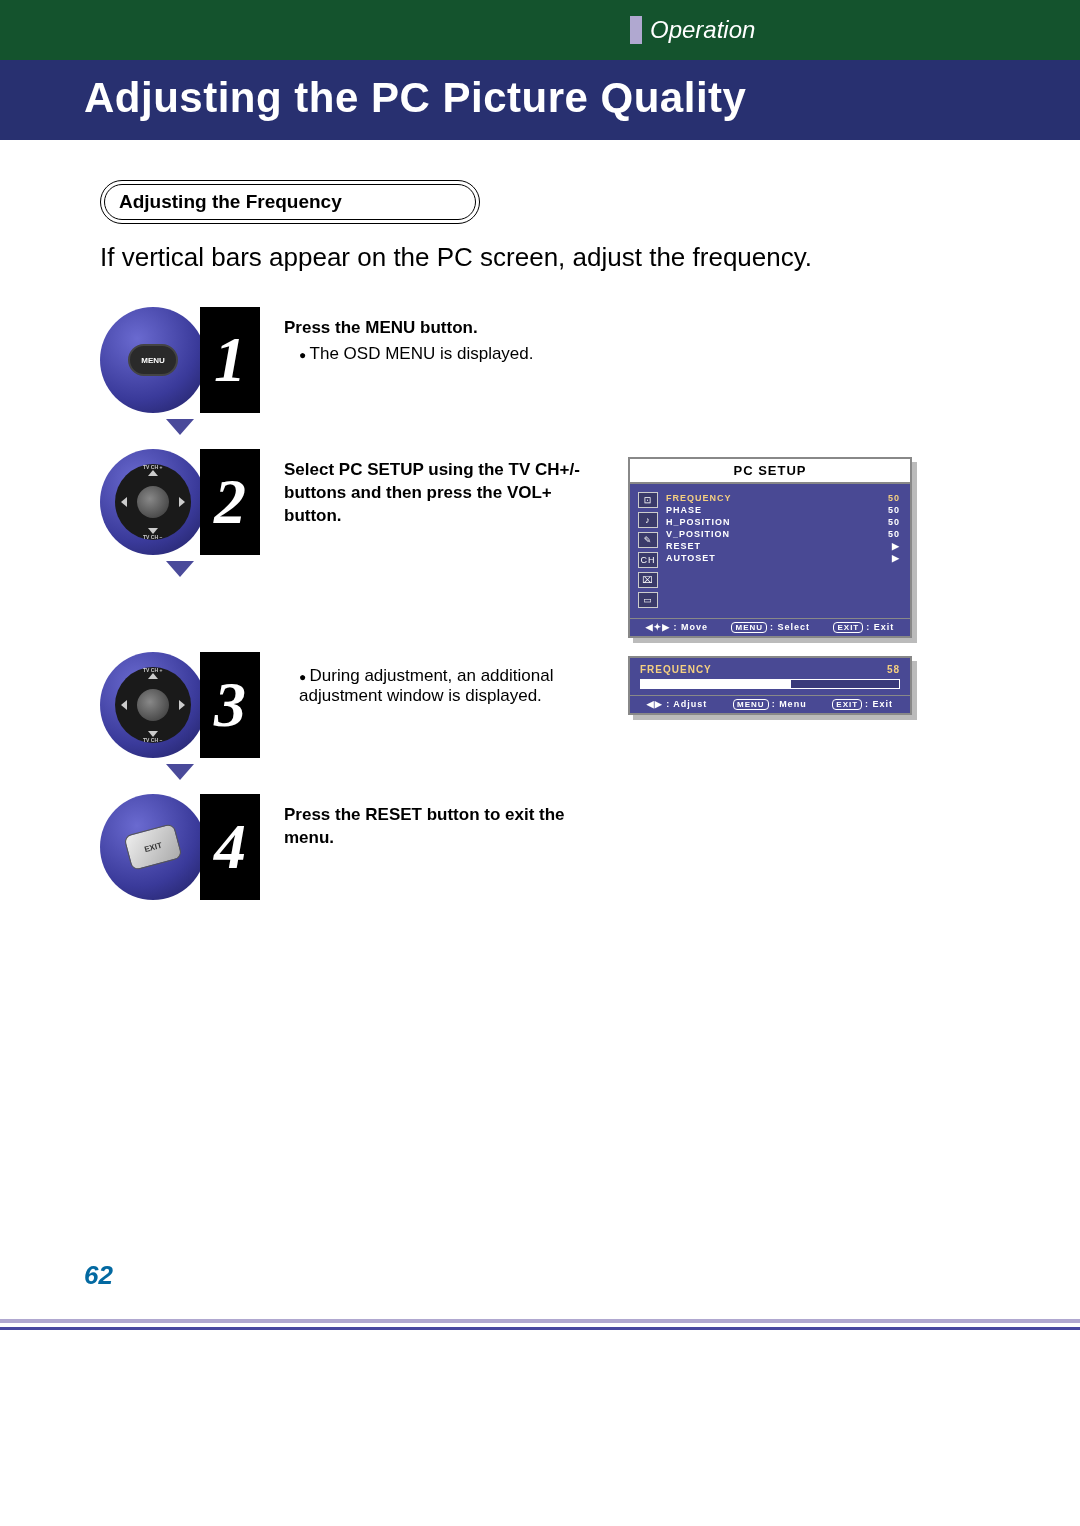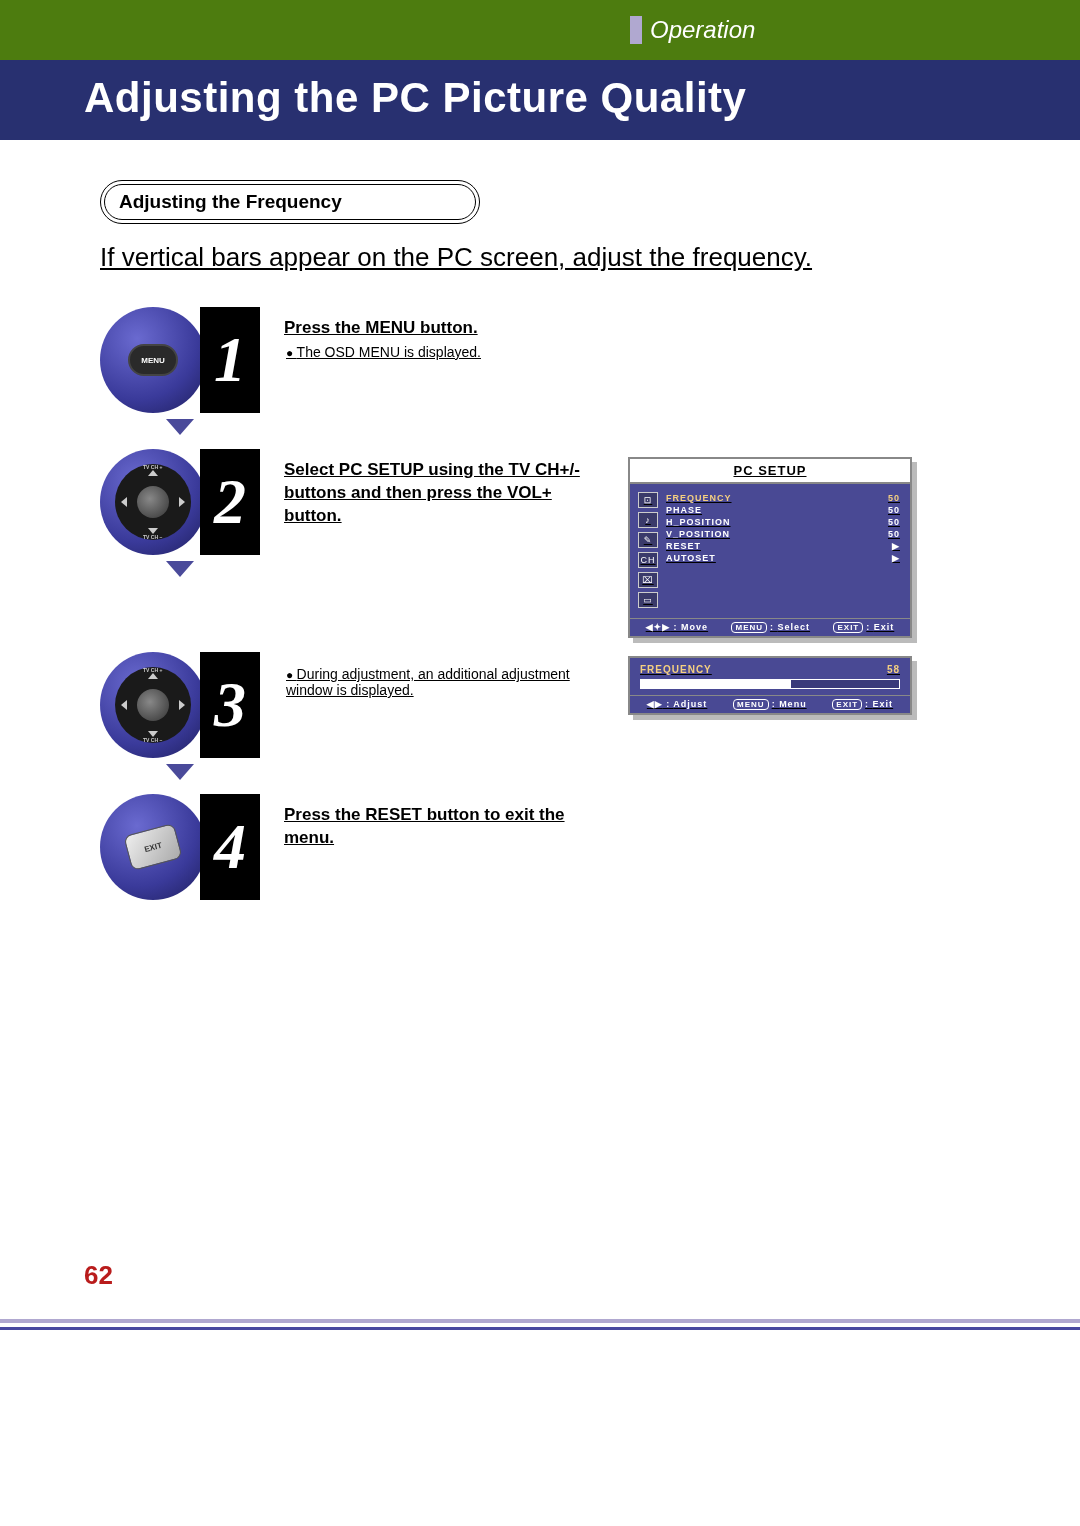--- a/index.html
+++ b/index.html
@@ -1,22 +1,22 @@
 <!DOCTYPE html>
 <html><head>
 <meta charset="utf-8">
 <style>
   * { margin:0; padding:0; box-sizing:border-box; }
   body { font-family: Arial, Helvetica, sans-serif; background:#fff; width:1080px; }
-  .header-band { background:#4d7c0f; height:60px; display:flex; align-items:center; }
+  .header-band { background:#14532d; height:60px; display:flex; align-items:center; }
   .header-accent { width:12px; height:28px; background:#b0a8d0; margin-left:630px; }
   .header-title { color:#fff; font-style:italic; font-size:24px; margin-left:8px; }
   .title-band { background:#283070; padding:14px 0 18px 84px; }
   .title-band h1 { color:#fff; font-size:42px; font-weight:bold; letter-spacing:.5px; }
-  .content { padding:40px 84px 0 100px;text-decoration:underline; }
+  .content { padding:40px 84px 0 100px; }
   
   .pill-wrap { position:relative; width:380px; height:44px; margin-bottom:18px; }
   .pill-outer { position:absolute; inset:0; border:1.5px solid #000; border-radius:22px; }
   .pill-inner { position:absolute; top:4px; left:4px; right:4px; bottom:4px; border:1.5px solid #000; border-radius:18px; display:flex; align-items:center; padding-left:14px; }
   .pill-inner span { font-weight:bold; font-size:19px; }
   .intro { font-size:26px; margin-bottom:34px; }
   
   .step-row { display:flex; align-items:flex-start; gap:24px; margin-bottom:14px; }
   .step-icon-col { width:160px; display:flex; flex-direction:column; align-items:center; }
   .remote-cluster { width:160px; height:106px; position:relative; }
@@ -32,42 +32,42 @@
   .dpad-label { position:absolute; font-size:5px; color:#ccc; font-weight:bold; }
   .dpad-label.top { top:0; left:28px; }
   .dpad-label.bot { bottom:0; left:28px; }
   .exit-btn { width:52px; height:36px; border-radius:8px; background:linear-gradient(135deg,#eee,#aaa); border:1.5px solid #555; position:absolute; left:27px; top:35px; display:flex; align-items:center; justify-content:center; transform:rotate(-15deg); }
   .exit-btn span{ font-size:8px; font-weight:bold; color:#333;}
   .num-box { width:60px; height:106px; background:#000; display:flex; align-items:center; justify-content:center; position:absolute; right:0; top:0; }
   .num-box span { color:#fff; font-family: "Times New Roman", serif; font-style:italic; font-size:64px; font-weight:bold; line-height:1; }
   .step-arrow { width:0; height:0; border-left:14px solid transparent; border-right:14px solid transparent; border-top:16px solid #4a4a9a; margin-top:6px; }
   .step-text { flex:0 0 320px; padding-top:10px; }
   .step-text .bold { font-weight:bold; font-size:17px; line-height:1.35; }
-  .step-text .bullet { font-size:14px; margin-top:4px; margin-left:2px; }
+  .step-text .bullet { font-size:17px; margin-top:4px; margin-left:15px; }
   .step-text .bullet::before { content:"● "; font-size:12px; }
   
   .osd-col { flex:0 0 270px; }
   .osd-col.shift-down { margin-top:8px; }
   .osd-col.shift-down-sm { margin-top:4px; }
   .osd { width:284px; border:2px solid #888; box-shadow:5px 5px 0 #bbb; background:#494994; color:#fff; font-size:10px; letter-spacing:1px; }
   .osd-title { text-align:center; font-weight:bold; font-size:13px; padding:4px 0; border-bottom:2px solid #888; background:#fff; color:#000; }
   .osd-body { display:flex; padding:8px 10px 10px 8px; gap:8px; }
   .osd-icons { display:flex; flex-direction:column; gap:4px; }
   .osd-icons .ic{ width:20px; height:16px; border:1px solid #ccc; background:#3a3a6a; font-size:9px; display:flex; align-items:center; justify-content:center;}
   .osd-list { flex:1; }
   .osd-row { display:flex; justify-content:space-between; padding:1px 0; font-weight:bold; font-size:9px; }
   .osd-row.sel { color:#f5d080; }
   .osd-foot { display:flex; justify-content:space-around; border-top:1px solid #888; padding:3px 4px; font-size:9px; letter-spacing:1px; font-weight:bold;}
   .osd-small .osd-body2 { padding:6px 10px; }
   .osd-small .bar-row{ display:flex; justify-content:space-between; font-weight:bold; font-size:10px; color:#f5d080; margin-bottom:4px;}
   .osd-small .bar{ width:100%; height:10px; border:1px solid #fff; background:#3a3a7a; position:relative;}
   .osd-small .bar .fill{ position:absolute; left:0; top:0; bottom:0; background:#fff;}
   
   .page-footer { margin-top:360px; padding:0 0 20px 84px; }
-  .pagenum { font-size:26px; font-weight:bold; color:#b91c1c; }
+  .pagenum { font-size:26px; font-weight:bold; color:#0369a1;font-style:italic; }
   .foot-line1 { height:4px; background:#b0a8d0; margin-top:8px; }
   .foot-line2 { height:3px; background:#4848a0; margin-top:4px; }
   .kbd{ display:inline-block; border:1px solid #fff; border-radius:4px; padding:0 3px; font-size:8px; margin-right:3px;}
 </style>
 </head>
 <body>
 
 <div class="header-band">
   <div class="header-accent"></div>
   <div class="header-title">Operation</div>

